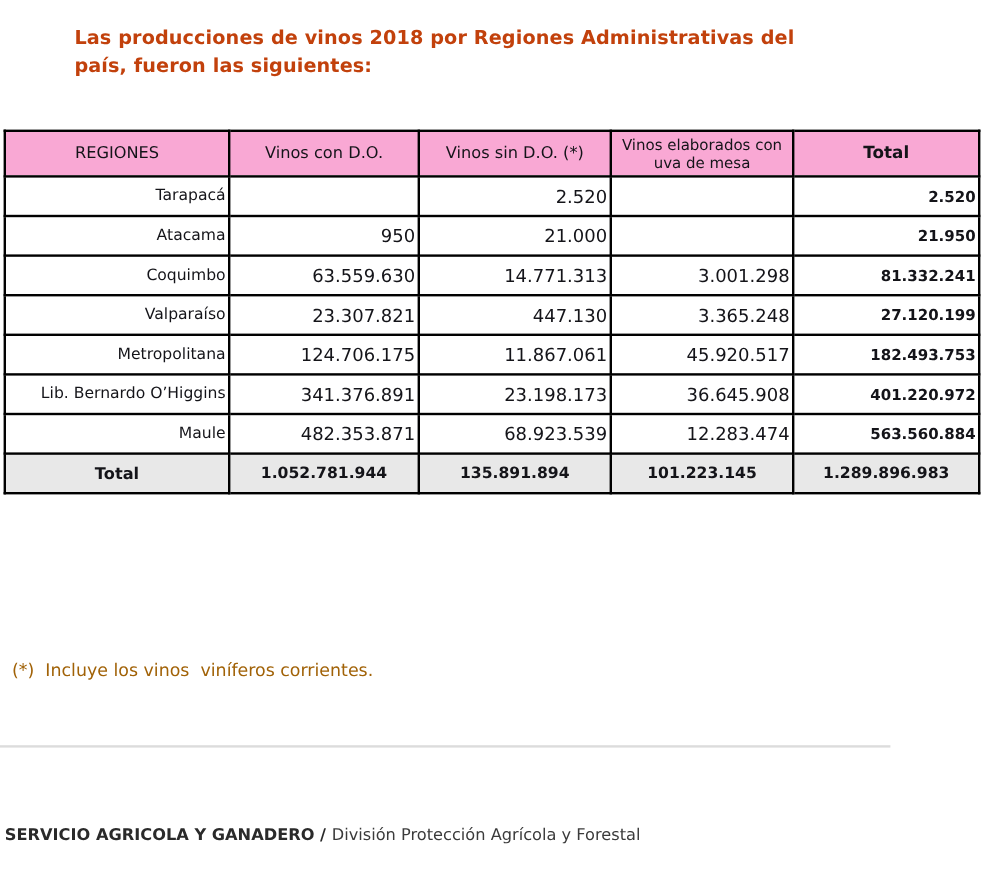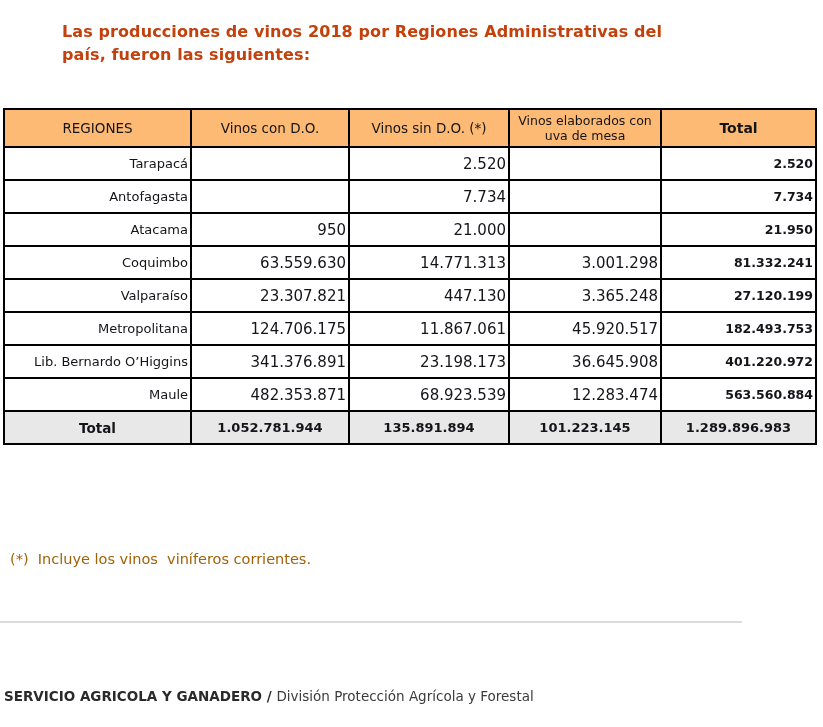--- a/index.html
+++ b/index.html
@@ -37,21 +37,21 @@
   }
   .data-table th, .data-table td {
     border: 2px solid #000000;
     text-align: center;
     vertical-align: middle;
     padding: 0 2px;
     overflow: hidden;
     color: #141419;
   }
   .data-table thead th {
-    background: #fdba74;
+    background: #f9a8d4;
     height: 36px;
     font-weight: normal;
     font-size: 13.5px;
   }
   .data-table thead th.col-uva {
     font-size: 12.5px;
     line-height: 1.2;
     margin-top: 20px;
   }
   .data-table thead th.col-total {
@@ -130,27 +130,20 @@
   </thead>
   <tbody>
       <tr>
         <td class="region">Tarapacá</td>
         <td class="num"></td>
         <td class="num">2.520</td>
         <td class="num"></td>
         <td class="totcol">2.520</td>
       </tr>
       <tr>
-        <td class="region">Antofagasta</td>
-        <td class="num"></td>
-        <td class="num">7.734</td>
-        <td class="num"></td>
-        <td class="totcol">7.734</td>
-      </tr>
-      <tr>
         <td class="region">Atacama</td>
         <td class="num">950</td>
         <td class="num">21.000</td>
         <td class="num"></td>
         <td class="totcol">21.950</td>
       </tr>
       <tr>
         <td class="region">Coquimbo</td>
         <td class="num">63.559.630</td>
         <td class="num">14.771.313</td>

